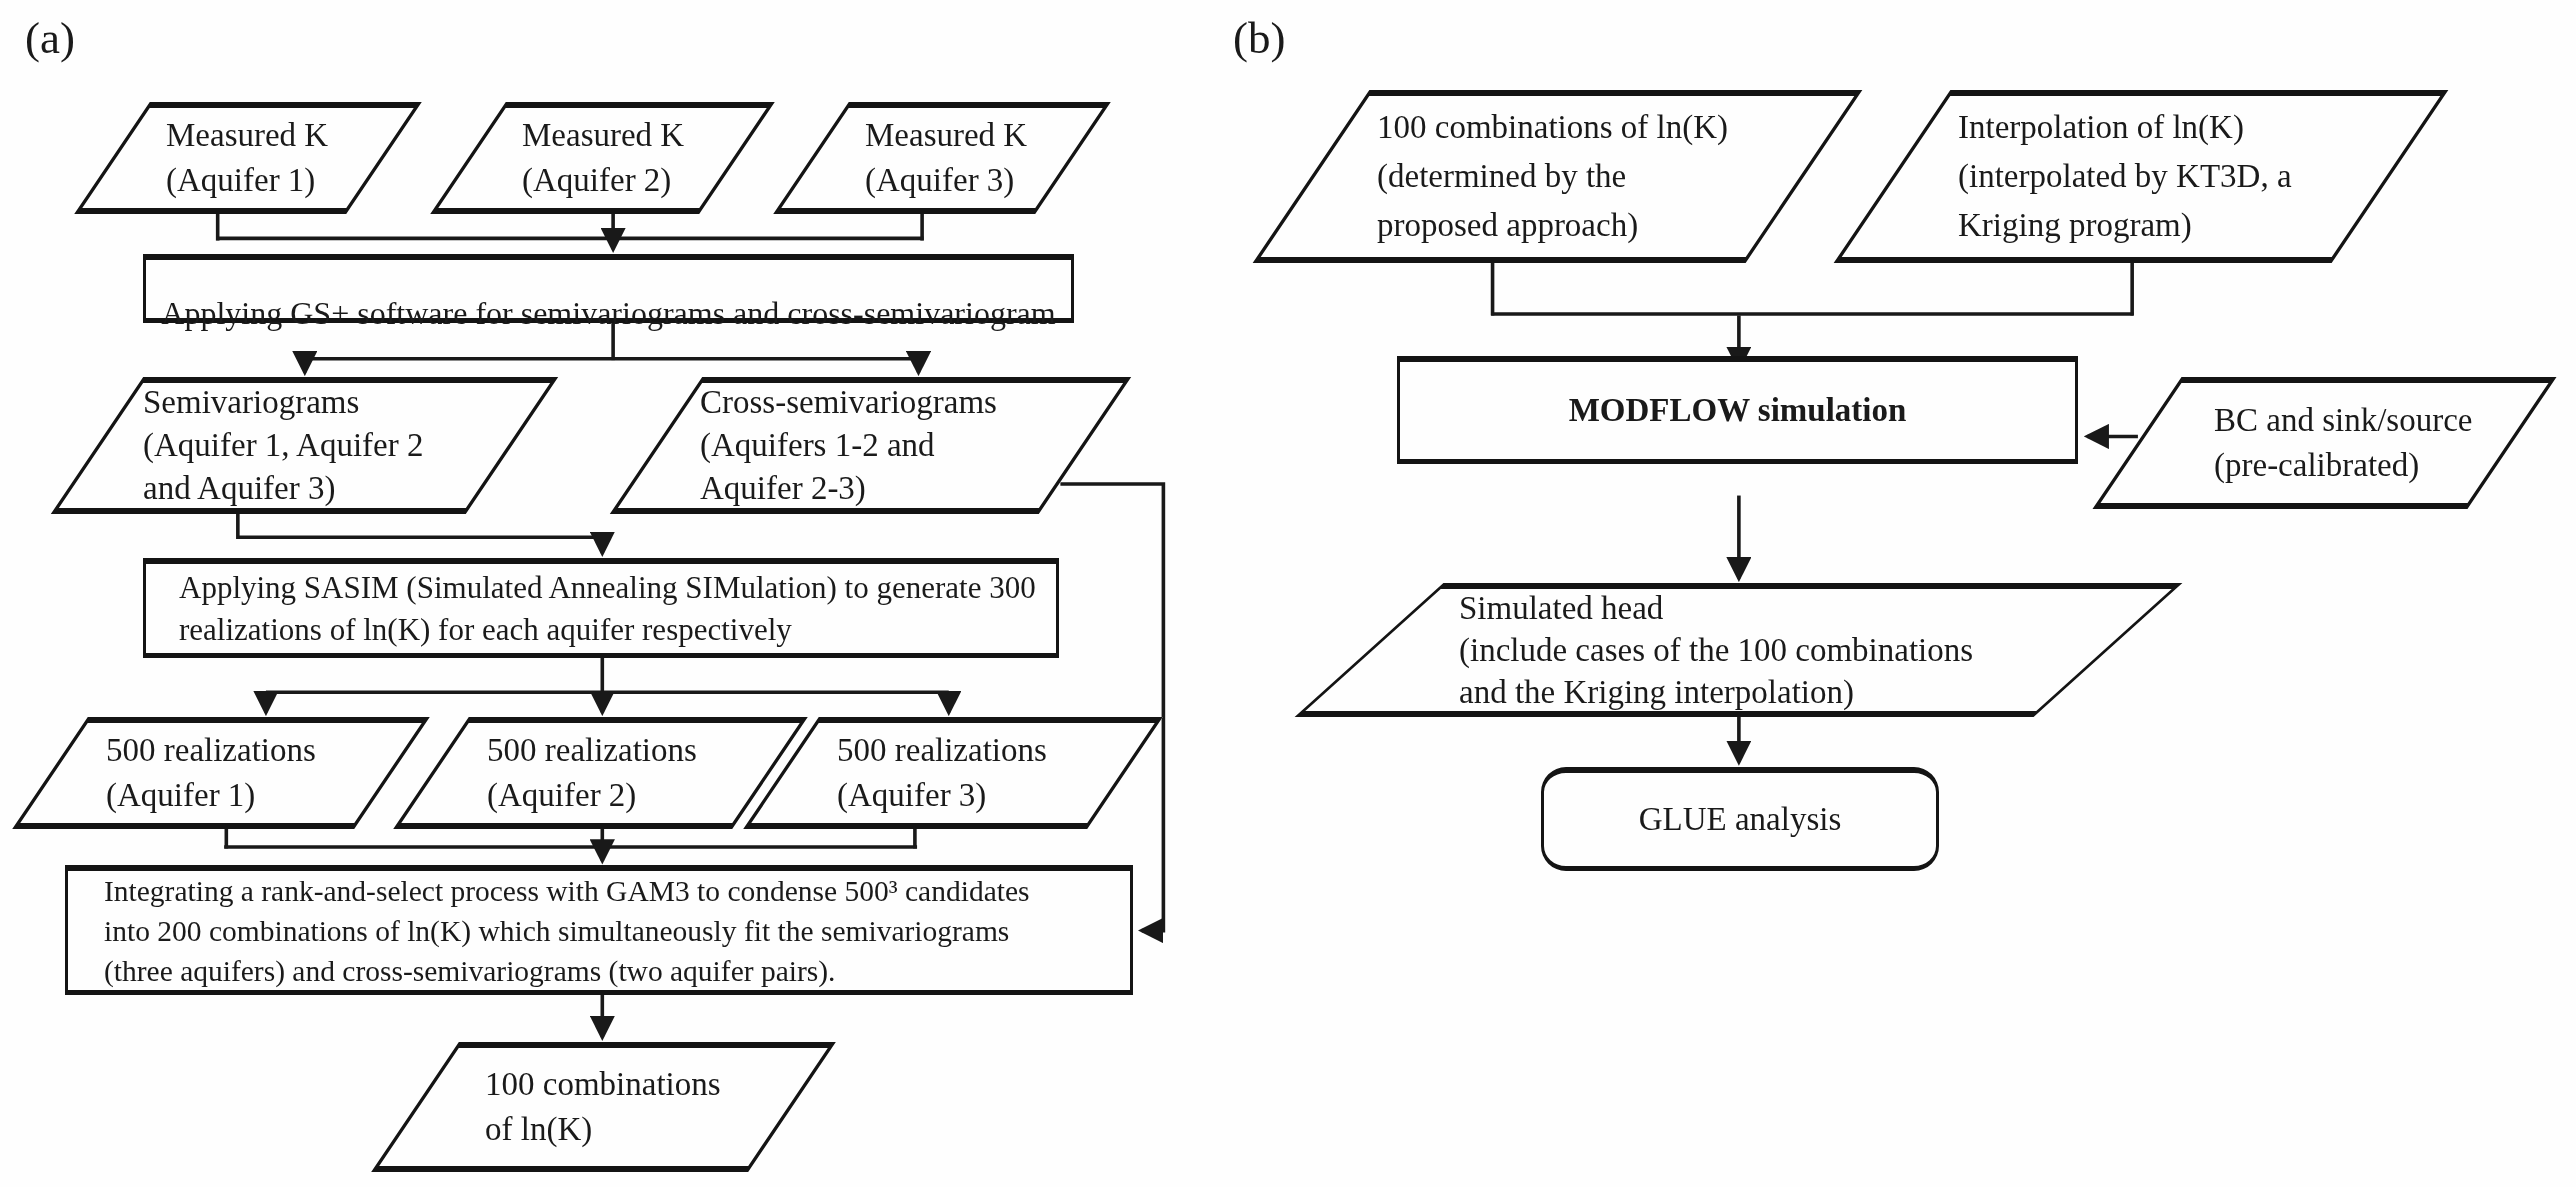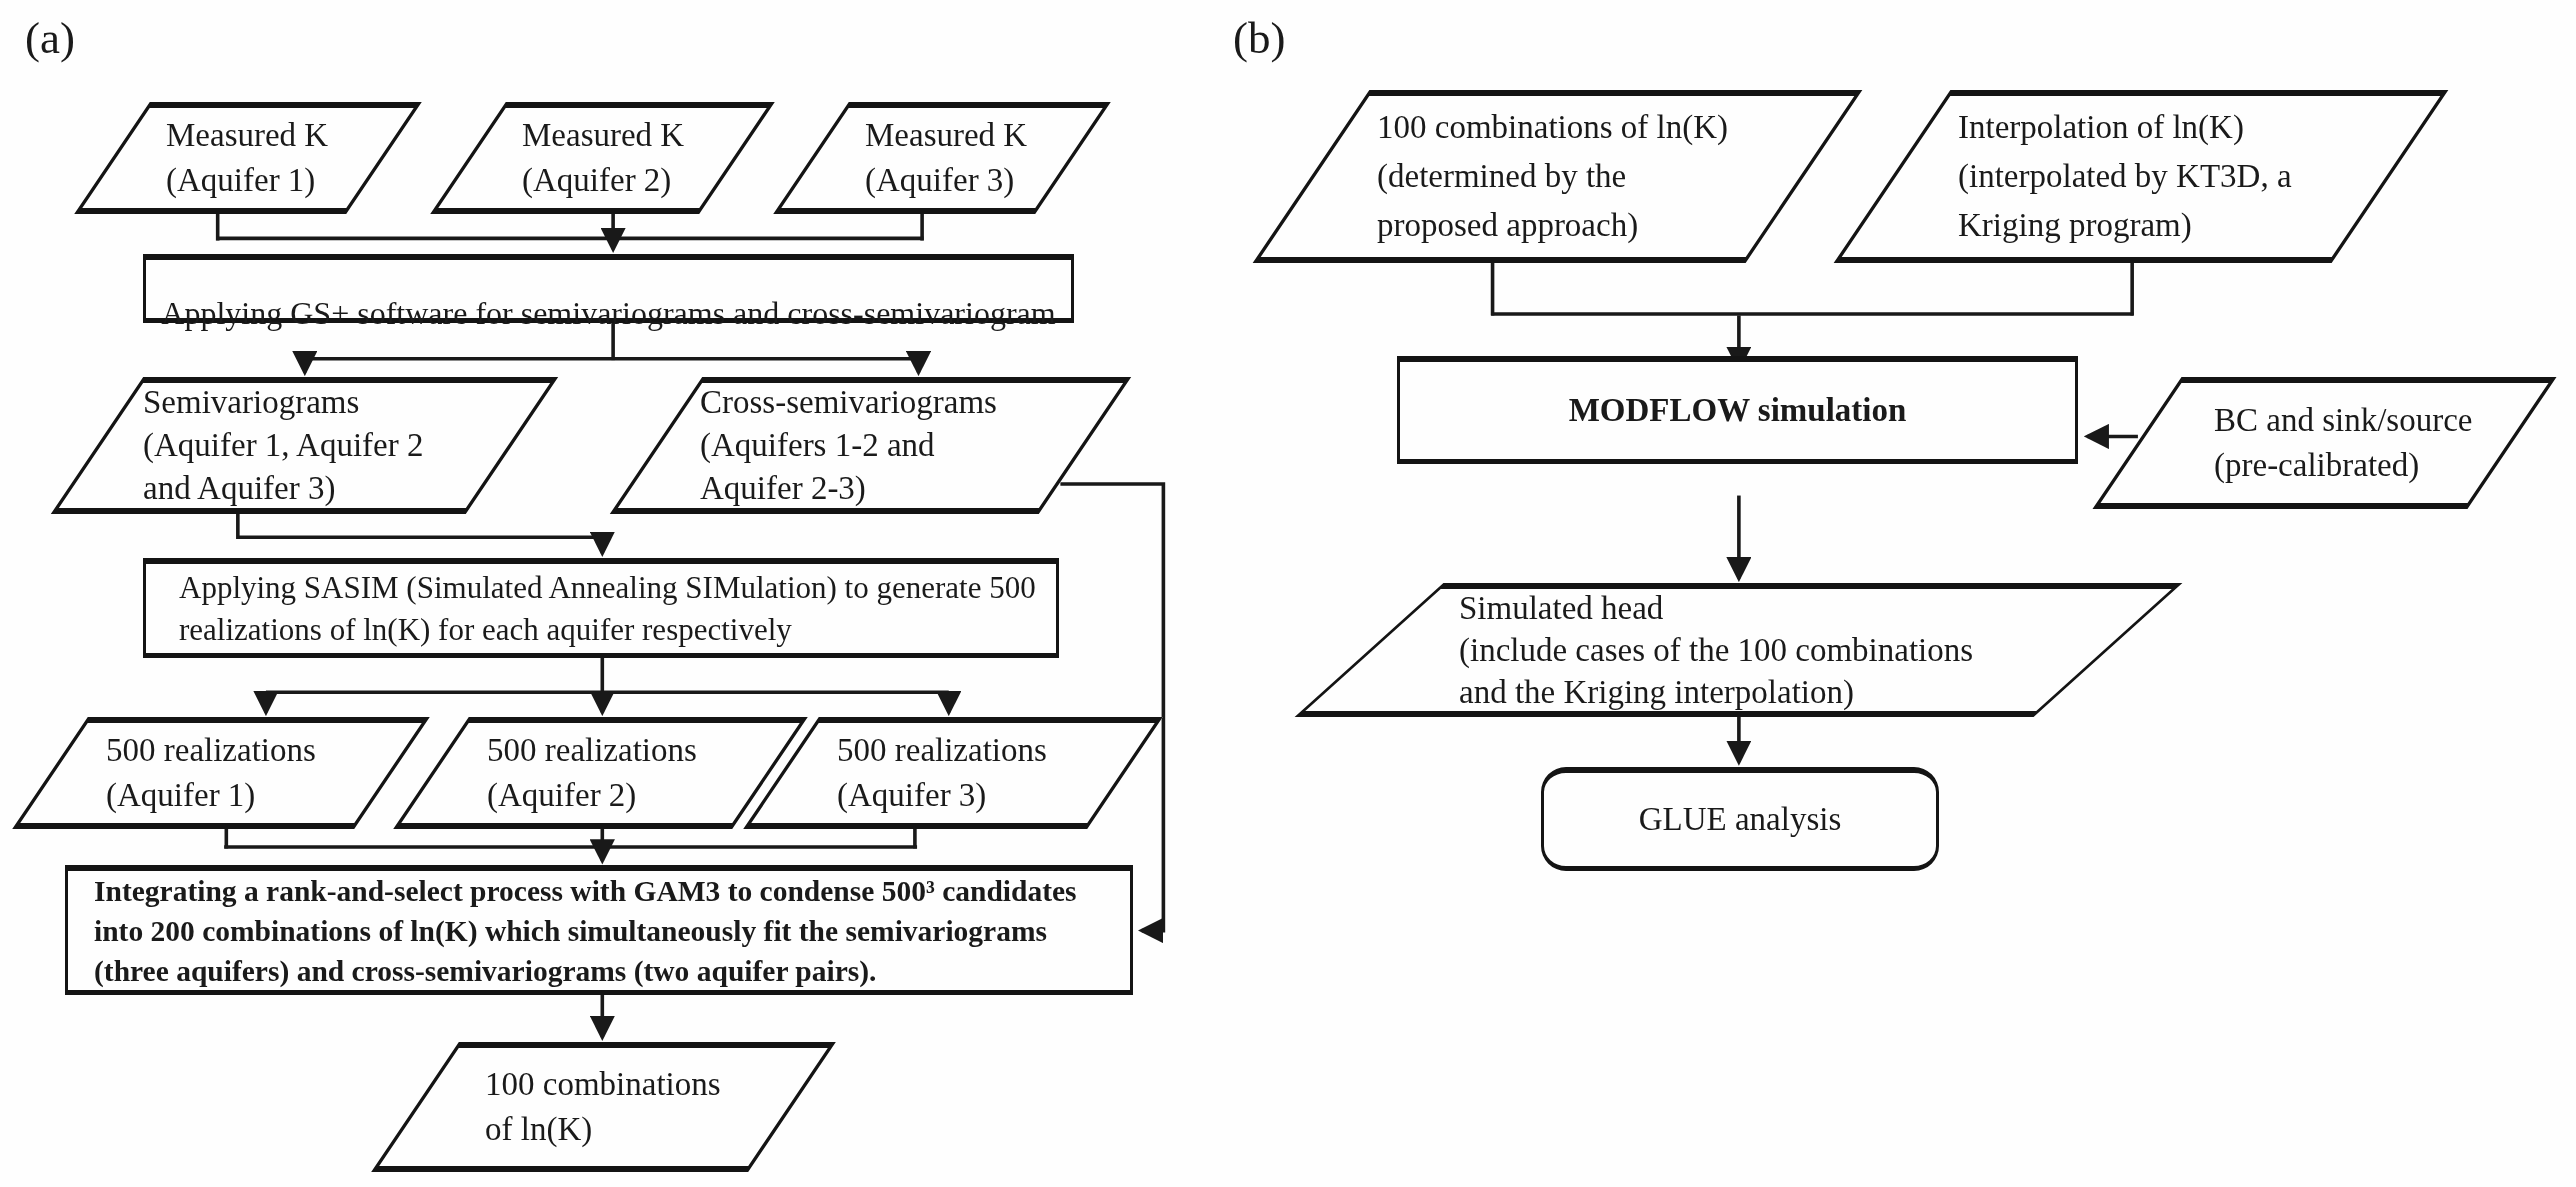--- a/index.html
+++ b/index.html
@@ -71,21 +71,21 @@
   #sasim{left:143px;top:558px;width:916px;height:100px;}
   #sasim .inner{padding-left:33px;}
   #sasim .line{font-size:31px;line-height:42px;}
 
   #r1{left:50px;top:717px;width:342px;height:112px;}
   #r2{left:431px;top:717px;width:339px;height:112px;}
   #r3{left:781px;top:717px;width:344px;height:112px;}
   #r1 .inner,#r2 .inner,#r3 .inner{padding-left:52px;}
 
   #integ{left:65px;top:865px;width:1068px;height:130px;}
-  #integ .inner{padding-left:26px;font-weight:bold;}
+  #integ .inner{padding-left:36px;}
   #integ .line{font-size:29.5px;line-height:40px;}
 
   #combos{left:415px;top:1042px;width:377px;height:130px;}
   #combos .inner{padding-left:66px;}
 
   
   #comb100{left:1311px;top:90px;width:493px;height:173px;}
   #comb100 .inner{padding-left:62px;}
   #interp{left:1892px;top:90px;width:498px;height:173px;}
   #interp .inner{padding-left:62px;}
@@ -183,21 +183,21 @@
   <div class="node para" id="cross">
     <div class="inner">
       <div class="line">Cross-semivariograms</div>
       <div class="line">(Aquifers 1-2 and</div>
       <div class="line">Aquifer 2-3)</div>
     </div>
   </div>
 
   <div class="node" id="sasim">
     <div class="inner">
-      <div class="line">Applying SASIM (Simulated Annealing SIMulation) to generate 500</div>
+      <div class="line">Applying SASIM (Simulated Annealing SIMulation) to generate 300</div>
       <div class="line">realizations of ln(K) for each aquifer respectively</div>
     </div>
   </div>
 
   <div class="node para" id="r1">
     <div class="inner">
       <div class="line">500 realizations</div>
       <div class="line">(Aquifer 1)</div>
     </div>
   </div>

